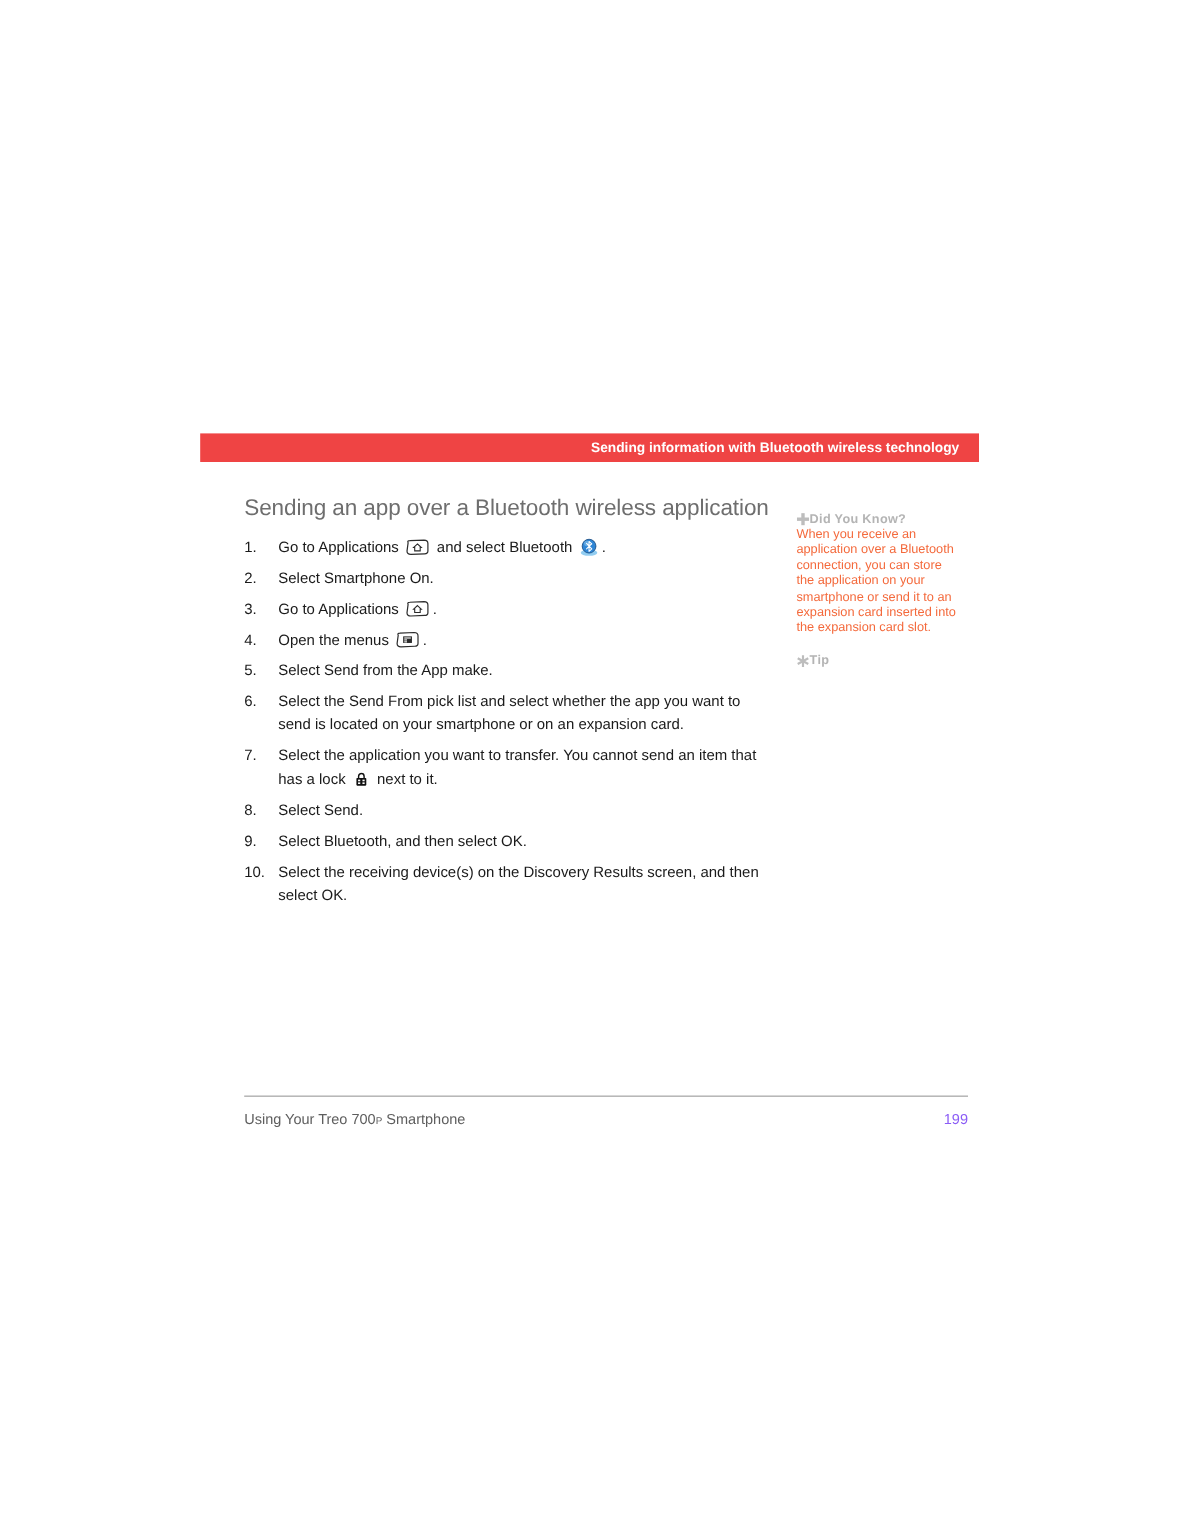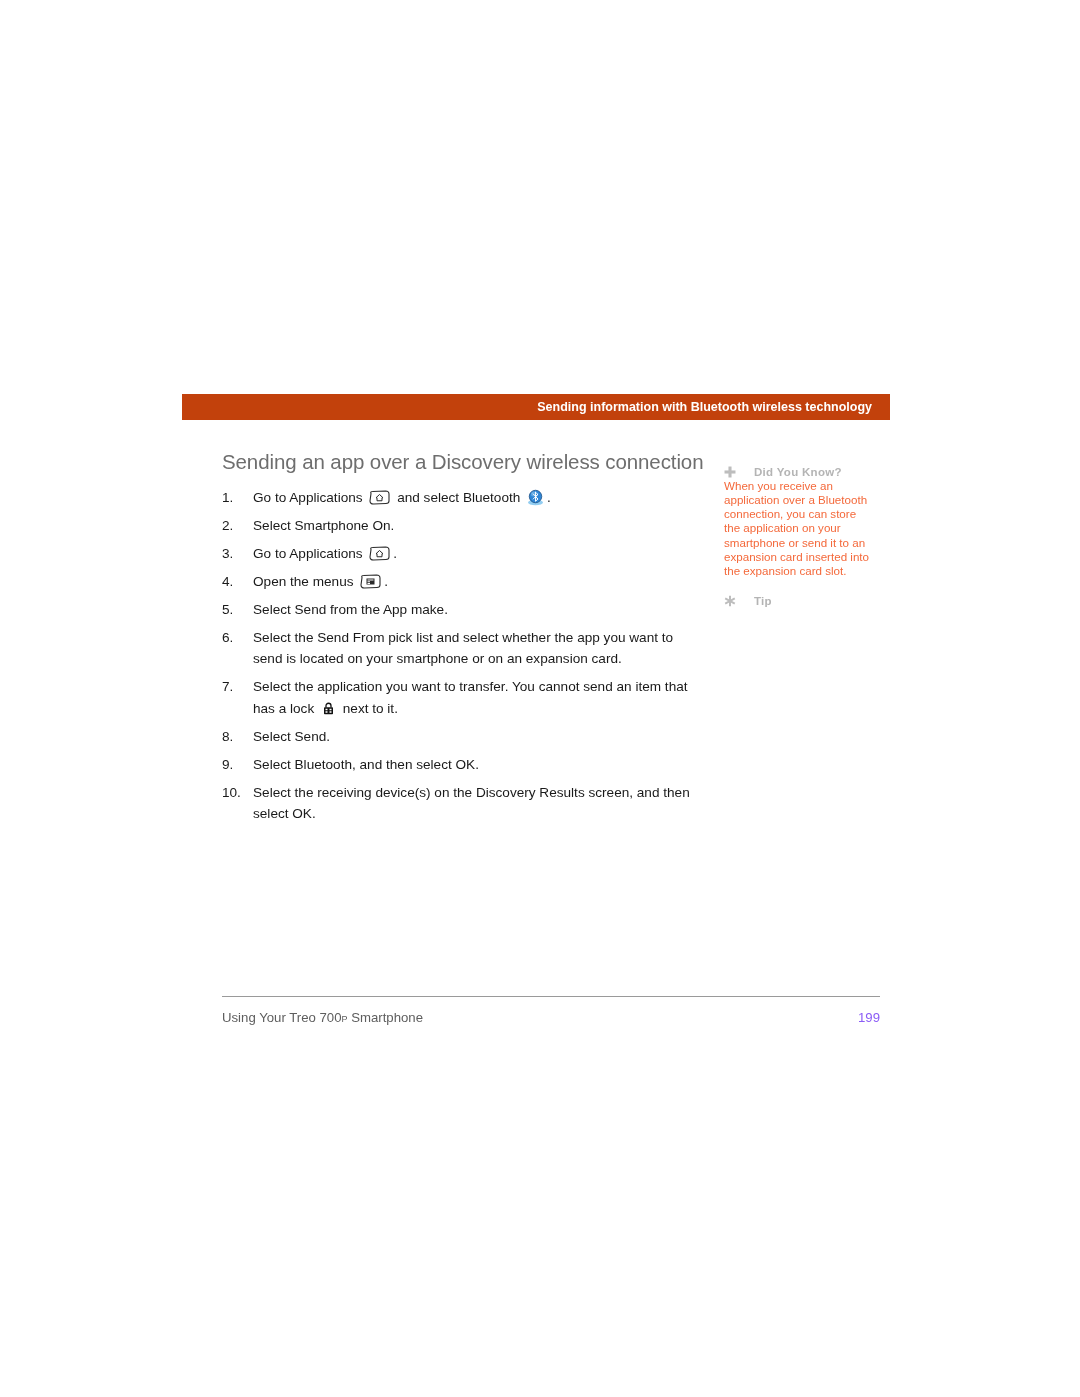--- a/index.html
+++ b/index.html
@@ -23,21 +23,21 @@
     height: 1397px;
   }
 
   
   .header-banner {
     position: absolute;
     left: 182px;
     top: 394px;
     width: 708px;
     height: 26px;
-    background: #c2410c;
+    background: #ef4444;
     display: flex;
     align-items: center;
     justify-content: flex-end;
   }
   .header-banner-text {
     color: #ffffff;
     font-size: 12.5px;
     font-weight: bold;
     letter-spacing: 0.0px;
     padding-right: 18px;
@@ -129,21 +129,21 @@
     left: 724px;
     top: 466px;
     width: 150px;
   }
   .tipbox { margin-bottom: 17px; }
   .tipbox:last-child { margin-bottom: 16px; }
 
   .tip-head {
     display: flex;
     align-items: center;
-    gap: 18px;
+    gap: 0;
     margin-bottom: 1px;
   }
   .tip-head-label {
     font-size: 11.5px;
     font-weight: bold;
     color: #b4b4b4;
     letter-spacing: 0.3px;
   }
   .tip-head-icon { width: 12px; height: 12px; display: block; }
   .tip-head-icon svg { display: block; }
@@ -189,21 +189,21 @@
 </head>
 <body>
 
 <div class="page">
 
   <div class="header-banner">
     <div class="header-banner-text">Sending information with Bluetooth wireless technology</div>
   </div>
 
   <div class="main-col">
-    <h2 class="section-heading">Sending an app over a Discovery wireless connection</h2>
+    <h2 class="section-heading">Sending an app over a Bluetooth wireless application</h2>
 
     <ol class="steps" id="steps-list">
         <li class="step"><span class="step-num">1.</span><span class="step-text">Go to Applications <span class="ico key-icon"><svg viewBox="0 0 42 30" width="21" height="15">
                 <path d="M4 7 Q2 3 7 3 L33 2 Q40 2 40 8 L40 22 Q40 27 34 27 L9 28 Q2 28 2 22 Z" fill="#ffffff" stroke="#2b2b2b" stroke-width="2.2"></path>
                 <path d="M21 9 L28 15.5 L26 15.5 L26 21.5 L16 21.5 L16 15.5 L14 15.5 Z" fill="none" stroke="#2b2b2b" stroke-width="2"></path>
               </svg></span> and select Bluetooth <span class="ico bt-icon"><svg viewBox="0 0 34 34" width="17" height="17">
                 <ellipse cx="17" cy="27" rx="15" ry="5.5" fill="#7fc4ee" opacity="0.85"></ellipse>
                 <circle cx="17" cy="15" r="12.5" fill="#2f86d6"></circle>
                 <circle cx="17" cy="15" r="12.5" fill="none" stroke="#1b4f85" stroke-width="1.6"></circle>
                 <circle cx="13" cy="10" r="5" fill="#8fc9ef" opacity="0.55"></circle>

